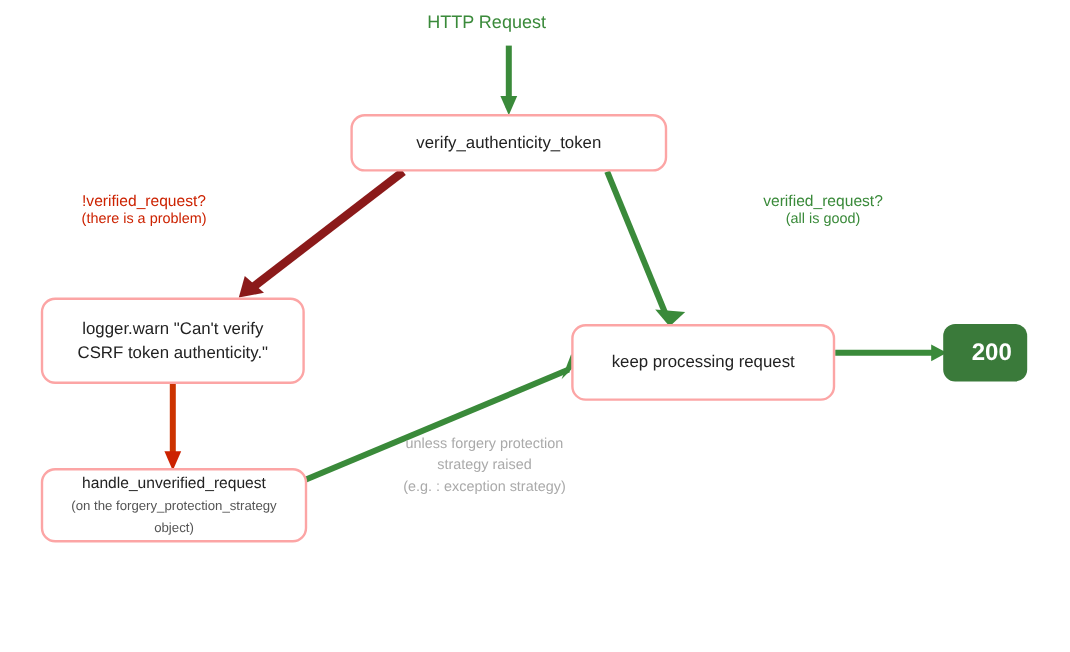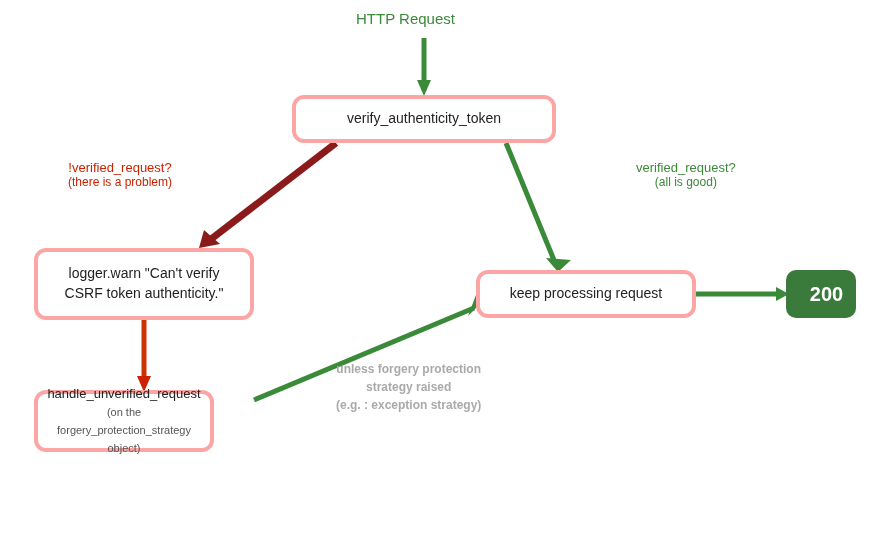--- a/index.html
+++ b/index.html
@@ -15,21 +15,21 @@
     .diagram {
       position: relative;
       width: 892px;
       height: 543px;
       margin-left: 16px;
     }
 
     
     .node {
       position: absolute;
-      border: 4px solid #fca5a5;
+      border: 2px solid #fca5a5;
       border-radius: 12px;
       background: #fff;
       display: flex;
       align-items: center;
       justify-content: center;
       text-align: center;
       font-size: 14px;
       color: #222;
       line-height: 1.4;
       padding: 8px 14px;
@@ -46,27 +46,27 @@
       left: 18px;
       top: 248px;
       width: 220px;
       height: 72px;
     }
 
     .node-keep {
       left: 460px;
       top: 270px;
       width: 220px;
-      height: 48px;
+      height: 64px;
     }
 
     .node-handle {
       left: 18px;
       top: 390px;
-      width: 180px;
+      width: 222px;
       height: 62px;
     }
 
     .node-200 {
       left: 770px;
       top: 270px;
       width: 70px;
       height: 48px;
       background: #3a7a3a;
       border: none;
@@ -104,21 +104,20 @@
       color: #3a8a3a;
       font-size: 13px;
     }
 
     .label-unless {
       top: 360px;
       left: 320px;
       color: #aaa;
       font-size: 12px;
       line-height: 1.5;
-      font-weight: bold;
     }
 
     
     svg.arrows {
       position: absolute;
       top: 0;
       left: 0;
       width: 892px;
       height: 543px;
       pointer-events: none;

